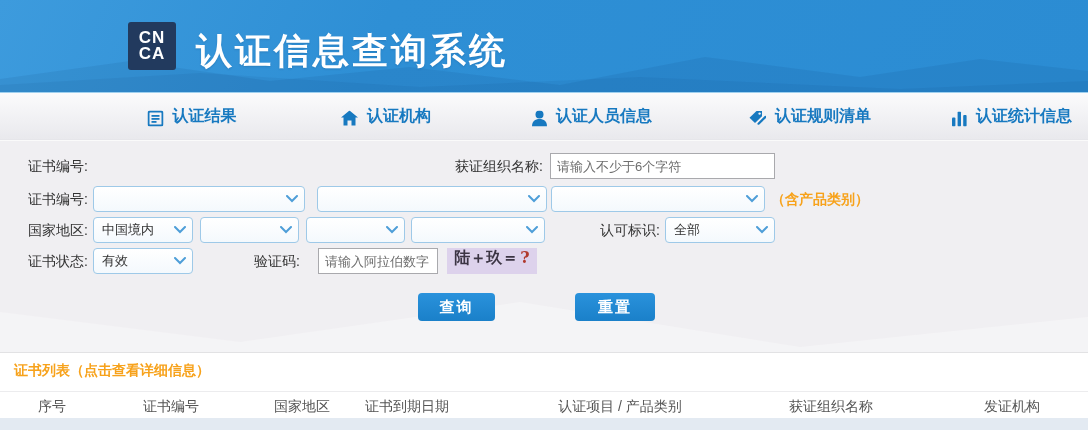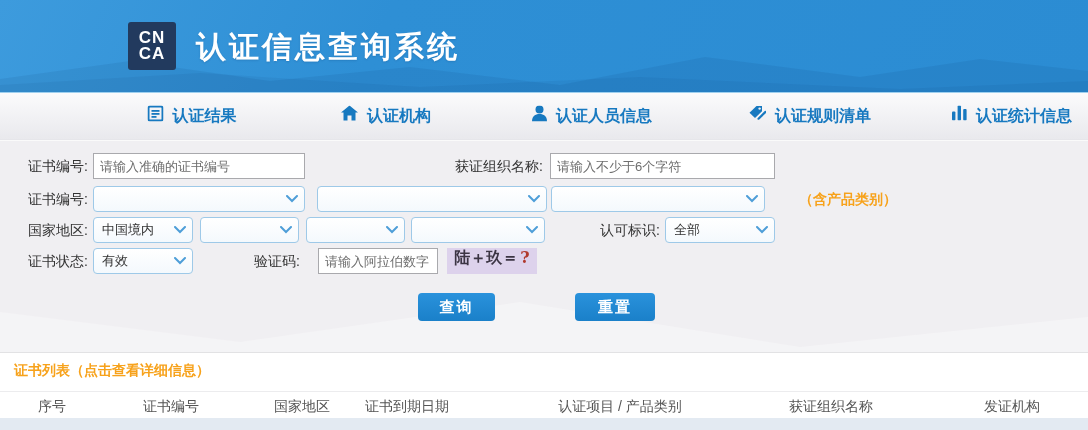--- a/index.html
+++ b/index.html
@@ -13,33 +13,33 @@
     border-bottom:1px solid #9fd0ef;
   }
   .hdr svg.mtn { position:absolute; left:0; bottom:0; width:1088px; height:93px; }
   .logo {
     position:absolute; left:128px; top:22px; width:48px; height:48px;
     background:#223a5e; border-radius:3px; color:#fff; display:flex;
     flex-direction:column; align-items:center; justify-content:center;
     font-weight:700; font-size:17px; line-height:0.95; letter-spacing:1px;
   }
   .hdr-title {
-    position:absolute; left:196px; top:27px; color:#fff; font-size:30px;
+    position:absolute; left:196px; top:27px; color:#fff; font-size:36px;
     font-weight:700; letter-spacing:3px; text-shadow:0 1px 2px rgba(0,50,100,.2);
   }
 
   
   .nav {
     position:absolute; left:0; top:93px; width:1088px; height:47px;
     background:linear-gradient(180deg,#fbfbfc 0%, #f0f0f3 60%, #e9e9ed 100%);
     border-bottom:1px solid #e6e6ea;
   }
   .nav-item {
     position:absolute; top:50%; transform:translate(-50%,-50%);
-    display:flex; align-items:flex-start; gap:9px; color:#1779c0;
+    display:flex; align-items:flex-end; gap:9px; color:#1779c0;
     font-size:16px; font-weight:700; cursor:pointer; white-space:nowrap;
   }
   .nav-item svg { display:block; }
 
   
   .form {
     position:absolute; left:0; top:140px; width:1088px; height:212px;
     background:#f0eff2; border-top:1px solid #fafafa;
   }
   .form svg.wmtn { position:absolute; left:0; bottom:0; width:1088px; height:160px; opacity:.55; }
@@ -134,21 +134,20 @@
       <span>认证统计信息</span>
     </div>
   </div>
 
   <div class="form">
     <svg class="wmtn" viewBox="0 0 1088 160" preserveAspectRatio="none">
       <path d="M0 160 L0 120 L240 150 L520 110 L800 155 L1088 125 L1088 160 Z" fill="rgba(255,255,255,0.55)"></path>
     </svg>
 
     <div class="lbl" style="left:0; top:12px; width:88px;">证书编号:</div>
-    <input class="txt" style="left: 93px; top: 12px; width: 212px;" placeholder="请输入准确的证书编号">
     <div class="lbl" style="left:435px; top:12px; width:108px;">获证组织名称:</div>
     <input class="txt" style="left: 550px; top: 12px; width: 225px;" placeholder="请输入不少于6个字符">
 
     <div class="lbl" style="left:0; top:45px; width:88px;">证书编号:</div>
     <div class="sel" style="left:93px; top:45px; width:212px;">
       <span></span>
       <svg width="12" height="8" viewBox="0 0 12 8">
           <path d="M1 1 L6 6 L11 1" stroke="#4e9ed8" stroke-width="2" fill="none" stroke-linecap="round"></path>
         </svg>
     </div>
@@ -157,21 +156,21 @@
       <svg width="12" height="8" viewBox="0 0 12 8">
           <path d="M1 1 L6 6 L11 1" stroke="#4e9ed8" stroke-width="2" fill="none" stroke-linecap="round"></path>
         </svg>
     </div>
     <div class="sel" style="left:551px; top:45px; width:214px;">
       <span></span>
       <svg width="12" height="8" viewBox="0 0 12 8">
           <path d="M1 1 L6 6 L11 1" stroke="#4e9ed8" stroke-width="2" fill="none" stroke-linecap="round"></path>
         </svg>
     </div>
-    <div class="note" style="left:771px; top:45px;margin-left:28px;">（含产品类别）</div>
+    <div class="note" style="left:771px; top:45px;">（含产品类别）</div>
 
     <div class="lbl" style="left:0; top:76px; width:88px;">国家地区:</div>
     <div class="sel" style="left:93px; top:76px; width:100px;">
       <span>中国境内</span>
       <svg width="12" height="8" viewBox="0 0 12 8">
           <path d="M1 1 L6 6 L11 1" stroke="#4e9ed8" stroke-width="2" fill="none" stroke-linecap="round"></path>
         </svg>
     </div>
     <div class="sel" style="left:200px; top:76px; width:99px;">
       <span></span>

